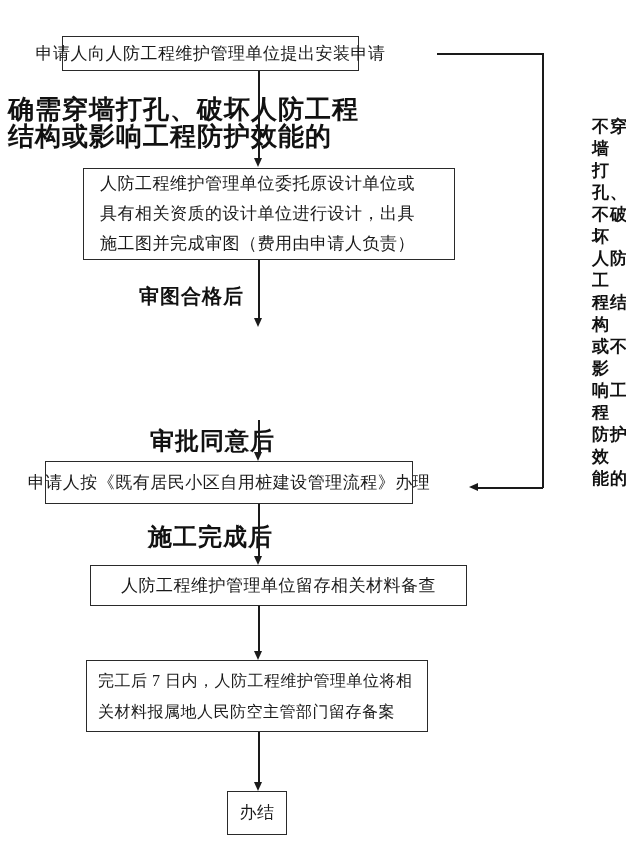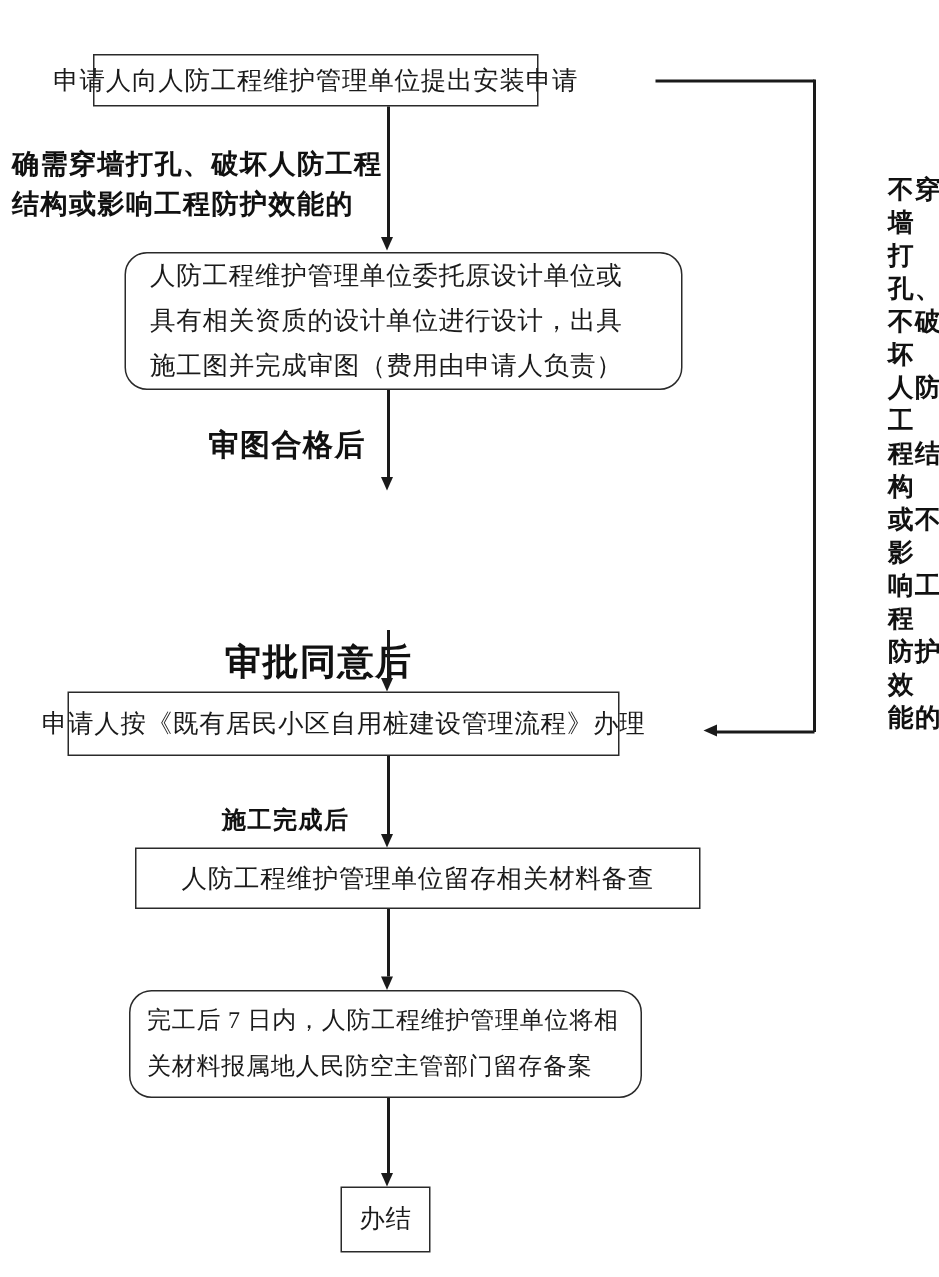--- a/index.html
+++ b/index.html
@@ -9,37 +9,37 @@
     overflow:hidden;
   }
   
   .node{
     position:absolute;box-sizing:border-box;background:#fff;
     border:1px solid #2a2a2a;
     display:flex;align-items:center;justify-content:center;
     font-size:17px;letter-spacing:.5px;line-height:30px;
     white-space:pre;text-align:center;
   }
-  .node.leftalign{justify-content:flex-start;text-align:left;border-radius:15px;}
+  .node.leftalign{justify-content:flex-start;text-align:left;}
   .n1{left:62px;top:36px;width:297px;height:35px;}
   .n2{left:83px;top:168px;width:372px;height:92px;padding-left:16px;}
   .n3{left:38px;top:328px;width:444px;height:92px;padding-left:13px;font-size:16.5px;letter-spacing:.3px;}
   .n4{left:45px;top:461px;width:368px;height:43px;}
   .n5{left:90px;top:565px;width:377px;height:41px;}
   .n6{left:86px;top:660px;width:342px;height:72px;padding-left:11px;font-size:16px;line-height:31px;}
   .n7{left:227px;top:791px;width:60px;height:44px;}
   
   .lab{
     position:absolute;font-family:"Liberation Sans","DejaVu Sans",sans-serif;
     font-weight:bold;color:#111;white-space:pre-line;
   }
-  .lab-left{left:8px;top:96px;font-size:18px;line-height:27px;letter-spacing:1px;}
+  .lab-left{left:8px;top:96px;font-size:26px;line-height:27px;letter-spacing:1px;}
   .lab-review{left:139px;top:283px;font-size:20px;letter-spacing:1px;}
   .lab-approve{left:150px;top:425px;font-size:24px;letter-spacing:1px;}
-  .lab-construct{left:148px;top:537px;font-size:16px;letter-spacing:1px;text-align:center;}
+  .lab-construct{left:148px;top:521px;font-size:24px;letter-spacing:1px;text-align:center;}
   .lab-right{left:592px;top:116px;font-size:17px;line-height:22px;letter-spacing:1px;}
   
   .line{position:absolute;background:#1a1a1a;}
   .v{width:1.5px;} .h{height:1.5px;}
   .e1{left:258px;top:71px;height:88px;}
   .e2{left:258px;top:260px;height:58px;}
   .e3{left:258px;top:420px;height:32px;}
   .e4{left:258px;top:504px;height:52px;}
   .e5{left:258px;top:606px;height:45px;}
   .e6{left:258px;top:732px;height:50px;}

